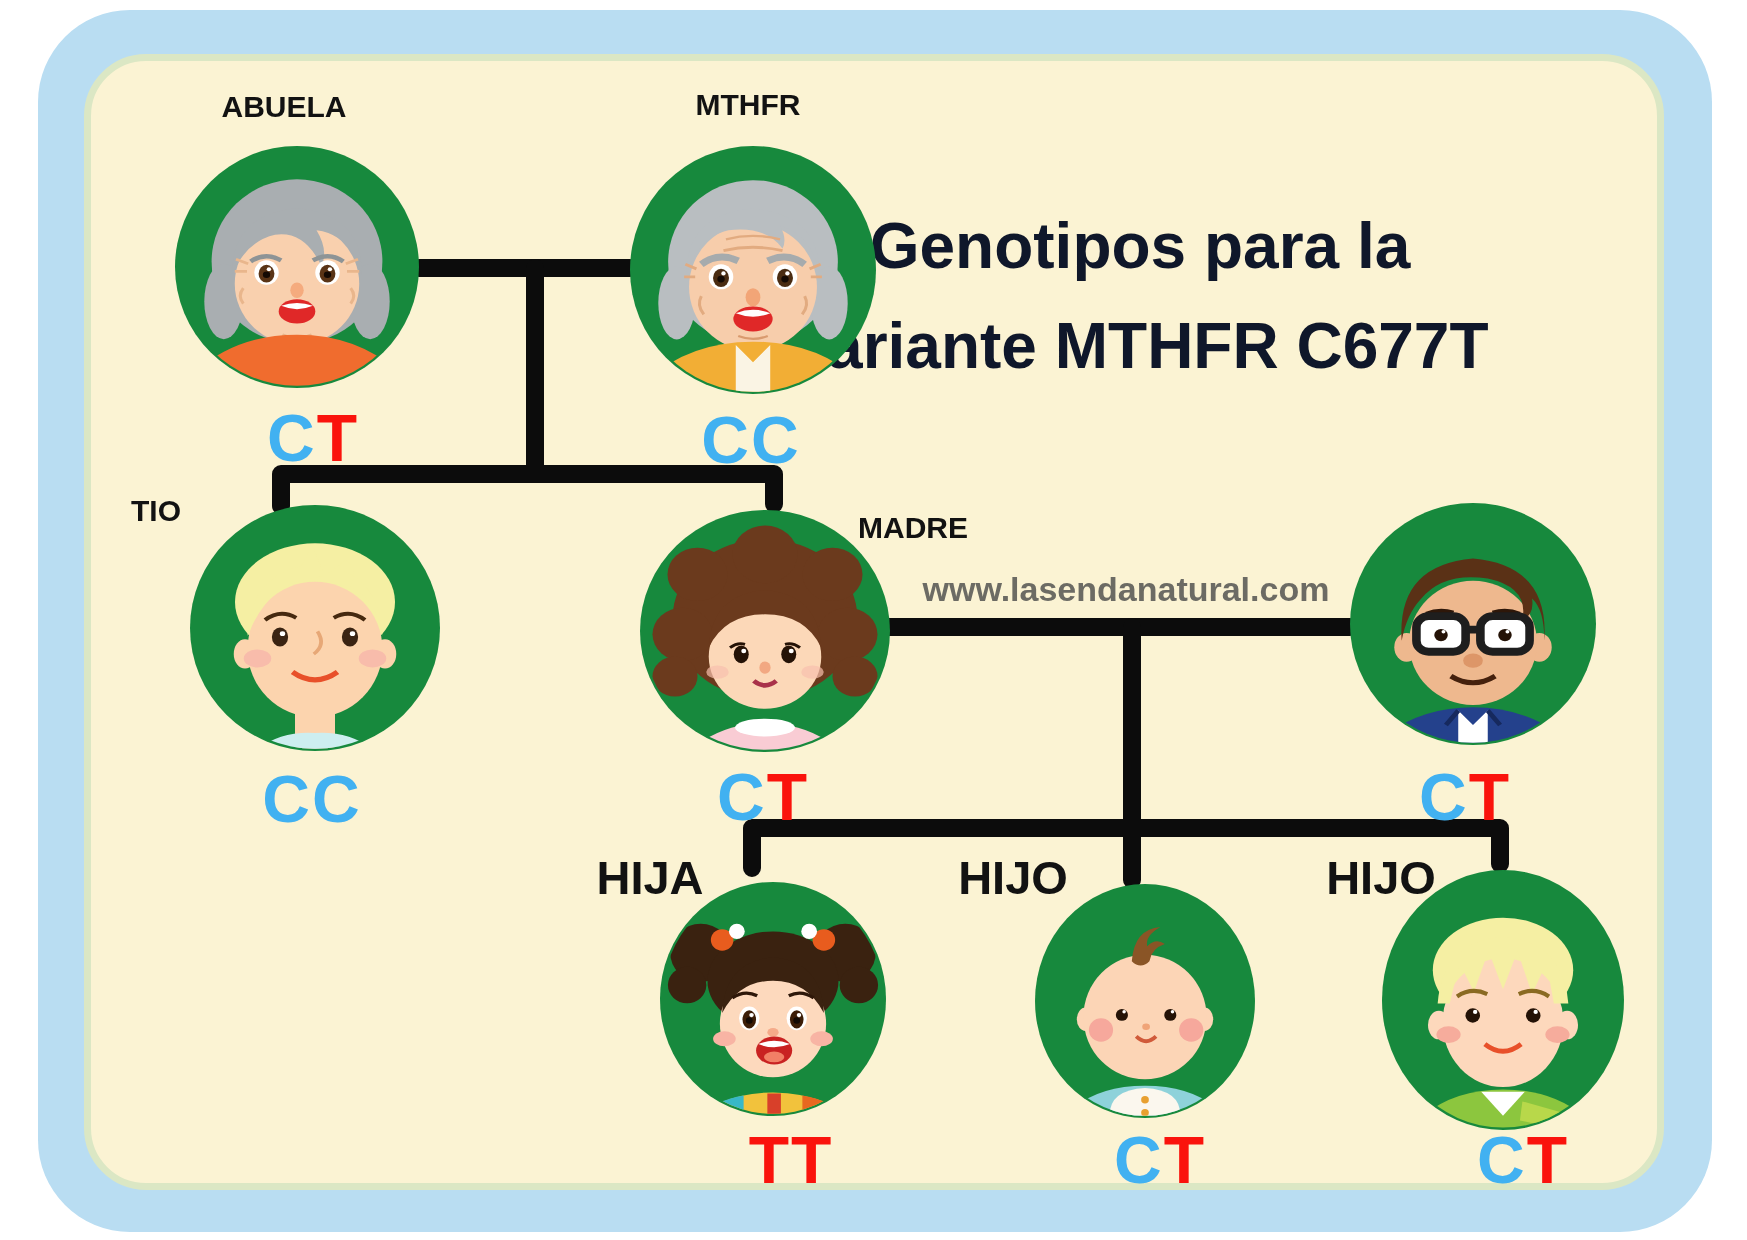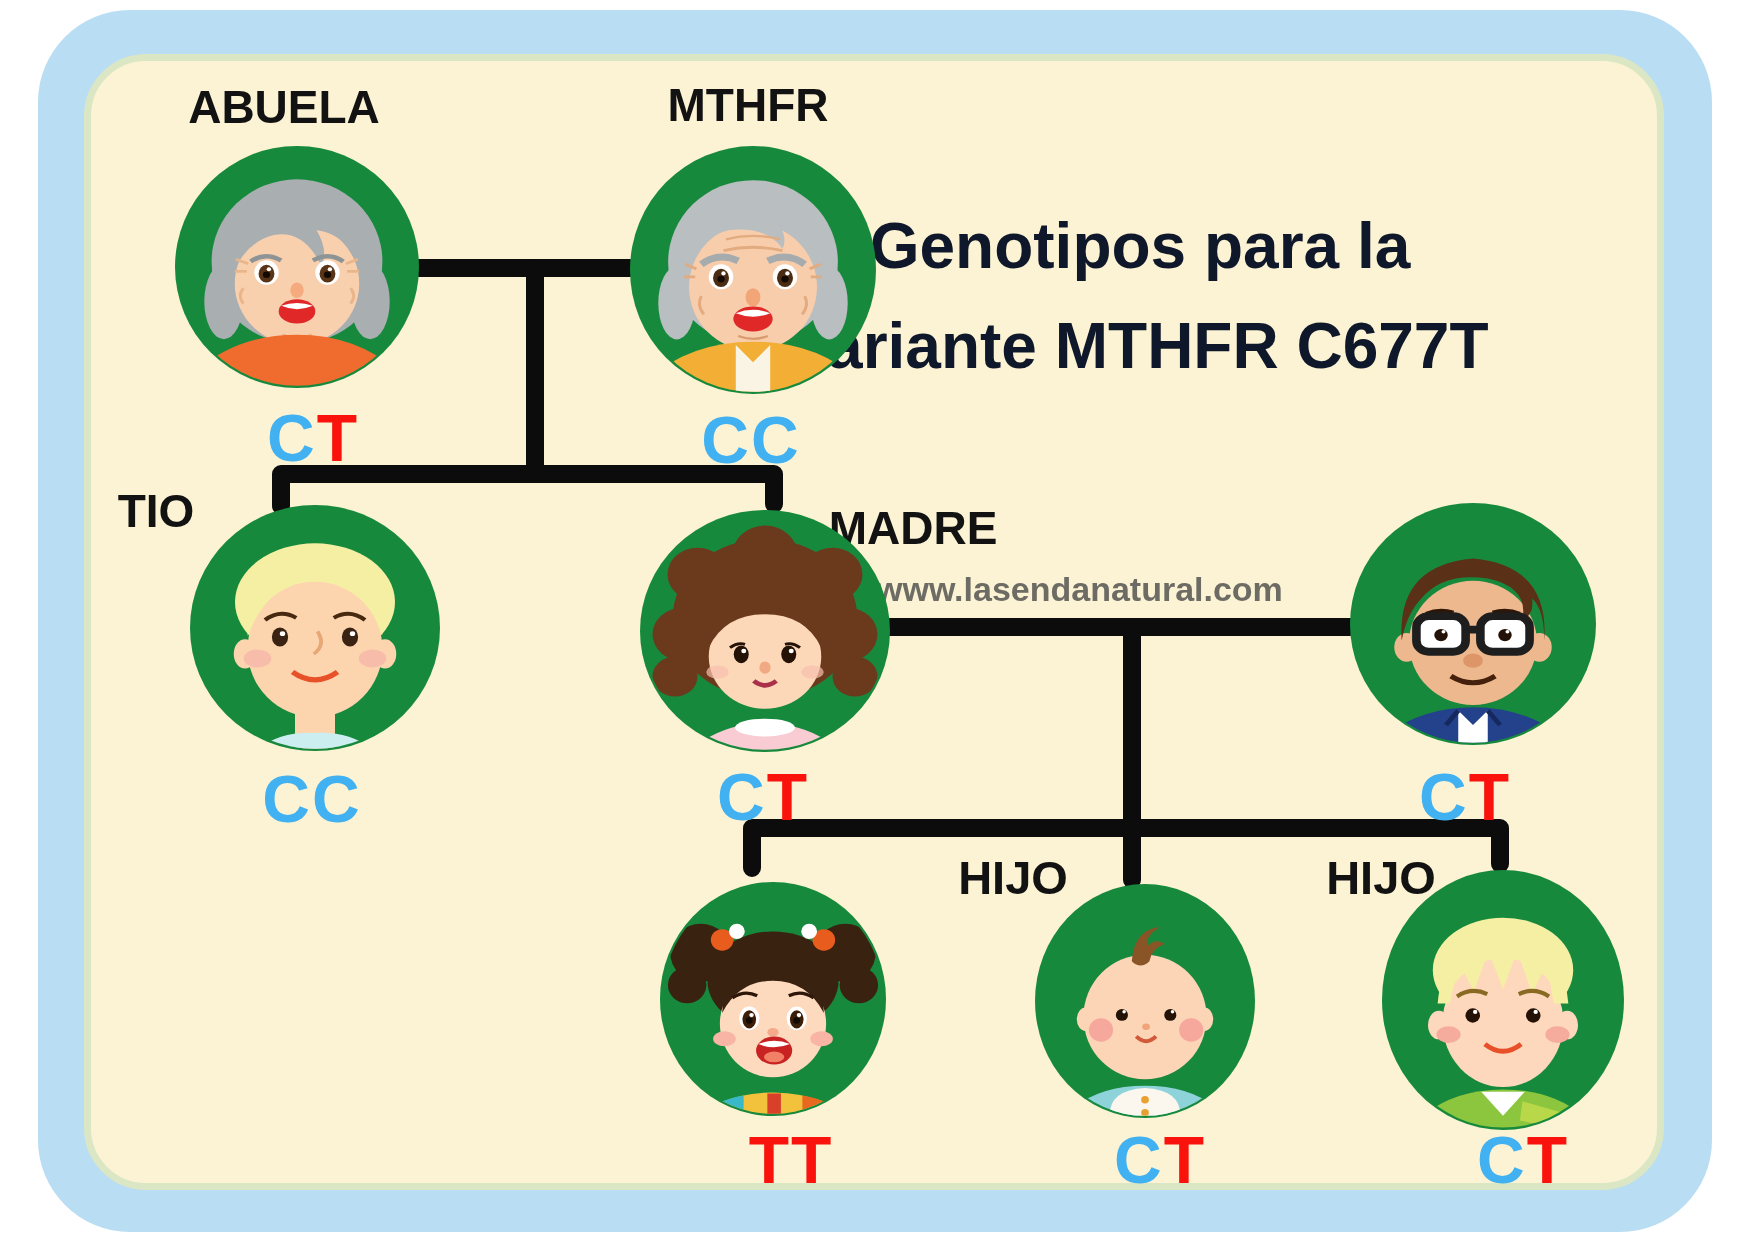--- a/index.html
+++ b/index.html
@@ -3,28 +3,28 @@
 <meta charset="utf-8">
 <style>
   html,body{margin:0;padding:0;background:#ffffff;}
   .canvas{position:relative;width:1747px;height:1240px;background:#ffffff;overflow:hidden;
           font-family:"Liberation Sans", sans-serif;}
   .card-outer{position:absolute;left:38px;top:10px;width:1674px;height:1222px;
               background:#b9ddf2;border-radius:92px;}
   .card-inner{position:absolute;left:84px;top:54px;width:1580px;height:1136px;
               background:#fbf3d3;border:7px solid #dbe7c4;border-radius:62px;box-sizing:border-box;}
   .person-label{position:absolute;width:320px;text-align:center;font-weight:bold;
-                color:#121212;font-size:46px;line-height:54px;letter-spacing:0px;}
+                color:#121212;font-size:30px;line-height:54px;letter-spacing:0px;}
   .person-label.small-gen{font-size:47px;}
   .genotype{position:absolute;width:220px;text-align:center;font-weight:bold;
             font-size:66px;line-height:80px;letter-spacing:2px;}
   .allele{display:inline-block;}
   .title-block{position:absolute;left:755px;top:196px;width:770px;text-align:center;
                font-weight:bold;font-size:64px;line-height:100px;color:#1b4da6;}
-  .watermark{position:absolute;left:876px;top:570px;width:500px;text-align:left;
+  .watermark{position:absolute;left:876px;top:570px;width:500px;text-align:center;
              font-weight:bold;font-size:34px;color:#6c6b64;}
   svg.lines{position:absolute;left:0;top:0;width:1747px;height:1240px;pointer-events:none;}
   svg.avatar{position:absolute;display:block;}
 </style>
 </head>
 <body>
 
 <div class="canvas">
   <div class="card-outer"></div>
   <div class="card-inner"></div>
@@ -213,20 +213,21 @@
       <path d="M82 156 Q100 168 118 156" stroke="#45210d" stroke-width="4.5" fill="none"></path>
       <path d="M30 218 V208 Q60 184 100 184 Q140 184 170 208 V218 Z" fill="#24418c"></path>
       <path d="M88 187 L100 200 L112 187 L112 218 H88 Z" fill="#ffffff"></path>
       <path d="M88 187 L78 200 M112 187 L122 200" stroke="#16295e" stroke-width="4" fill="none"></path>
     </g>
   </svg>
   <div class="genotype" style="left:1355px;top:757px;">
     <span class="allele" style="color: rgb(65, 177, 241);">C</span><span class="allele" style="color: rgb(250, 19, 12);">T</span>
   </div>
 
+  <div class="person-label small-gen" style="left:490px;top:851px;">HIJA</div>
   <svg class="avatar" style="left:660px;top:882px;width:226px;height:234px;" viewBox="0 0 200 218" preserveAspectRatio="none">
     <clipPath id="cp5">
         <ellipse cx="100" cy="109" rx="98" ry="107"></ellipse>
       </clipPath>
     <ellipse cx="100" cy="109" rx="100" ry="109" fill="#17893d"></ellipse>
     <g clip-path="url(#cp5)">
       <circle cx="36" cy="66" r="27" fill="#3a2210"></circle>
         <circle cx="24" cy="96" r="17" fill="#3a2210"></circle>
       <circle cx="164" cy="66" r="27" fill="#3a2210"></circle>
         <circle cx="176" cy="96" r="17" fill="#3a2210"></circle>

